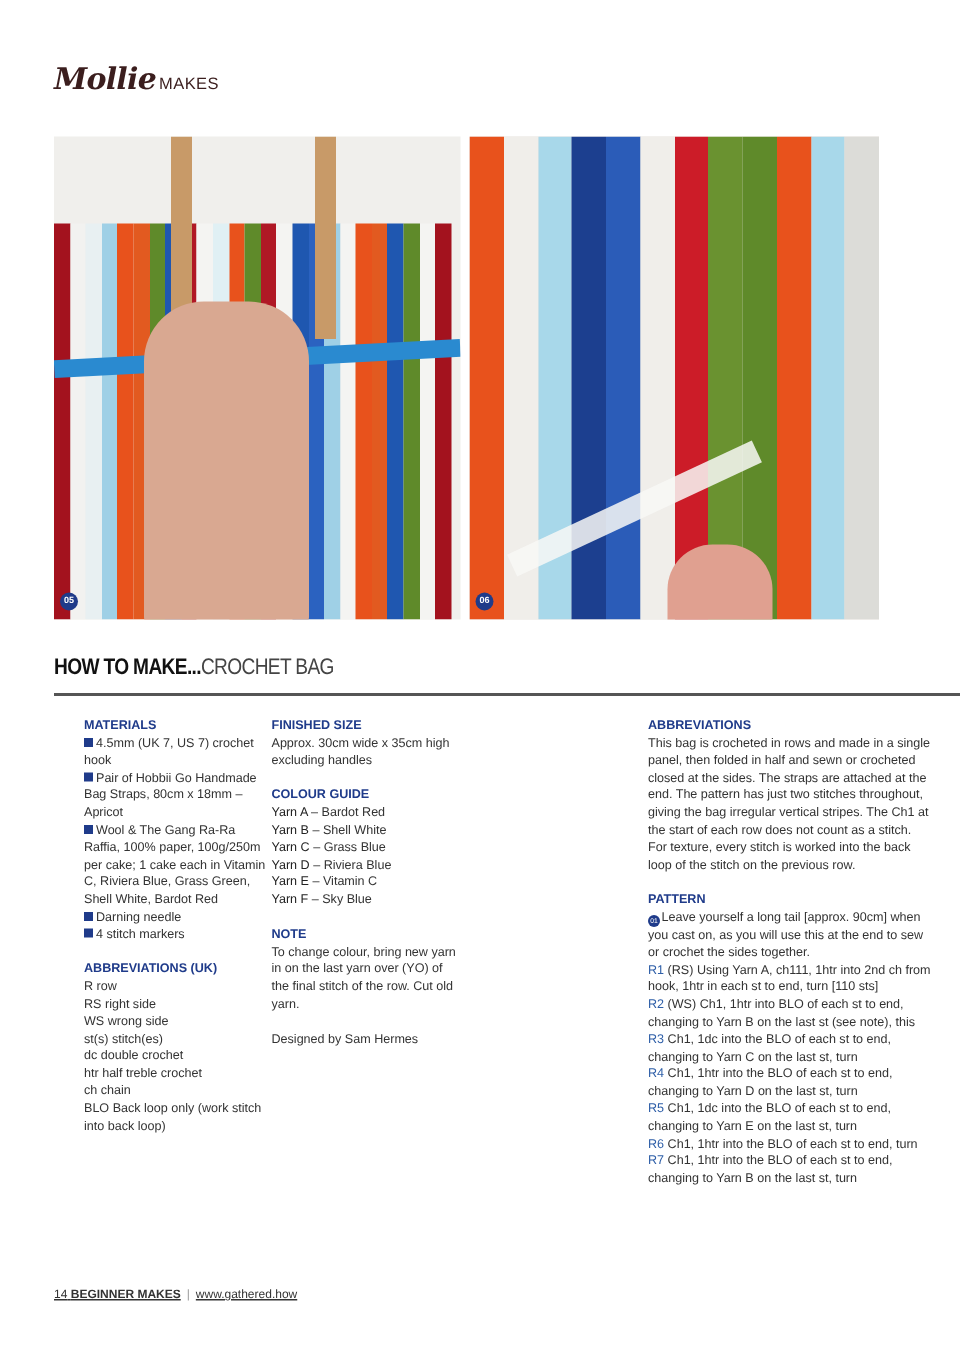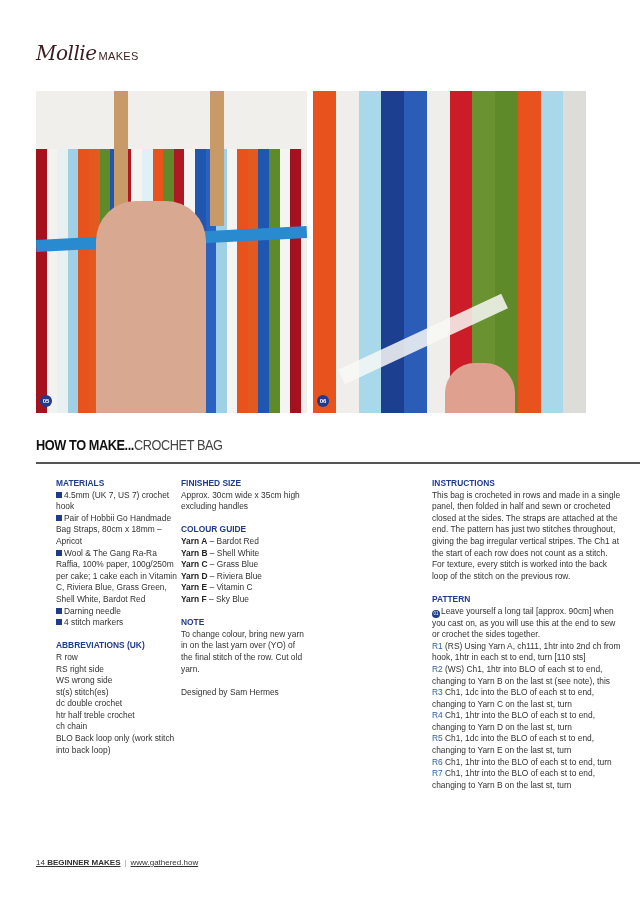--- a/index.html
+++ b/index.html
@@ -1,18 +1,18 @@
 <!DOCTYPE html>
 <html><head>
   <meta charset="utf-8">
   <style>
     html, body { margin:0; padding:0; }
     body { width:640px; height:905px; background:#ffffff; position:relative; overflow:hidden; font-family:"Liberation Sans", sans-serif; color:#333; }
     .masthead { position:absolute; left:36px; top:22px; display:flex; align-items:baseline; }
-    .mast-script { font-family:"DejaVu Serif", serif; font-style:italic; font-weight:normal; font-size:20px; color:#3b1e1e; letter-spacing:-0.5px; }
+    .mast-script { font-family:"DejaVu Serif", serif; font-style:italic; font-weight:bold; font-size:20px; color:#3b1e1e; letter-spacing:-0.5px; }
     .mast-makes { font-family:"Liberation Sans", sans-serif; font-size:11px; color:#3b1e1e; margin-left:2px; letter-spacing:0.3px;margin-top:28px; }
 
     .photo { position:absolute; top:91px; height:322px; overflow:hidden; }
     .photo1 { left:36px; width:271px; background:#f0efec; }
     .photo2 { left:313px; width:273px; background:#e8e4de; }
     .stripes { position:absolute; display:flex; }
     .stripes span { flex:1; display:block; }
     .photo-badge { position:absolute; width:12px; height:12px; border-radius:50%; background:#1f3b8a; color:#fff; font-size:6px; font-weight:bold; display:flex; align-items:center; justify-content:center; }
 
     .section-title { position:absolute; left:36px; top:436px; font-family:"Liberation Sans", sans-serif; font-size:15px; letter-spacing:-0.5px; color:#111; transform:scaleX(0.85); transform-origin:left; }
@@ -21,21 +21,21 @@
     .title-rule { position:absolute; left:36px; right:0; top:462px; height:2px; background:#555; }
 
     .col { position:absolute; top:478px; font-size:8.4px; line-height:11.6px; color:#333;margin-left:20px; }
     .col1 { left:36px; width:125px; }
     .col2 { left:161px; width:125px; }
     .col3 { left:412px; width:190px; }
     .h { color:#1f3b8a; font-weight:bold; font-size:8.4px; margin:0; }
     .gap { height:11.6px; }
     .sq { display:inline-block; width:6px; height:6px; background:#1f3b8a; margin-right:2px; vertical-align:0px; }
     .rl { color:#2f5fa8; }
-    .yarn b { font-weight:bold; color:#222; }
+    .yarn b { font-weight:normal; color:#222; }
     .step { display:inline-block; width:8px; height:8px; border-radius:50%; background:#1f3b8a; color:#fff; font-size:4.5px; line-height:8px; text-align:center; vertical-align:-1px; margin-right:1px; }
 
     .footer { position:absolute; left:36px; top:858px; font-size:8px; color:#333;text-decoration:underline; }
     .footer b { font-weight:bold; }
     .footer .sep { color:#999; margin:0 4px; }
   </style>
 </head>
 <body>
 
 <div class="masthead">
@@ -134,21 +134,21 @@
   <div class="yarn"><b>Yarn E</b> <span>– Vitamin C</span></div>
   <div class="yarn"><b>Yarn F</b> <span>– Sky Blue</span></div>
   <div class="gap"></div>
   <p class="h">NOTE</p>
   <div>To change colour, bring new yarn in on the last yarn over (YO) of the final stitch of the row. Cut old yarn.</div>
   <div class="gap"></div>
   <div>Designed by Sam Hermes</div>
 </div>
 
 <div class="col col3">
-  <p class="h">INSTRUCTIONS</p>
+  <p class="h">ABBREVIATIONS</p>
   <div>This bag is crocheted in rows and made in a single panel, then folded in half and sewn or crocheted closed at the sides. The straps are attached at the end. The pattern has just two stitches throughout, giving the bag irregular vertical stripes. The Ch1 at the start of each row does not count as a stitch. For texture, every stitch is worked into the back loop of the stitch on the previous row.</div>
   <div class="gap"></div>
   <p class="h">PATTERN</p>
   <div><span class="step">01</span><span>Leave yourself a long tail [approx. 90cm] when you cast on, as you will use this at the end to sew or crochet the sides together.</span></div>
   <div><span class="rl">R1</span><span> (RS) Using Yarn A, ch111, 1htr into 2nd ch from hook, 1htr in each st to end, turn [110 sts]</span></div>
   <div><span class="rl">R2</span><span> (WS) Ch1, 1htr into BLO of each st to end, changing to Yarn B on the last st (see note), this</span></div>
   <div><span class="rl">R3</span><span> Ch1, 1dc into the BLO of each st to end, changing to Yarn C on the last st, turn</span></div>
   <div><span class="rl">R4</span><span> Ch1, 1htr into the BLO of each st to end, changing to Yarn D on the last st, turn</span></div>
   <div><span class="rl">R5</span><span> Ch1, 1dc into the BLO of each st to end, changing to Yarn E on the last st, turn</span></div>
   <div><span class="rl">R6</span><span> Ch1, 1htr into the BLO of each st to end, turn</span></div>

